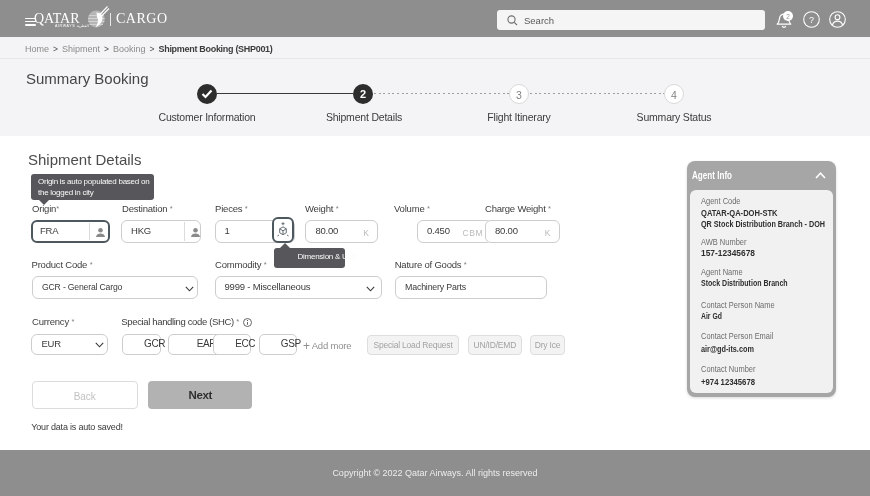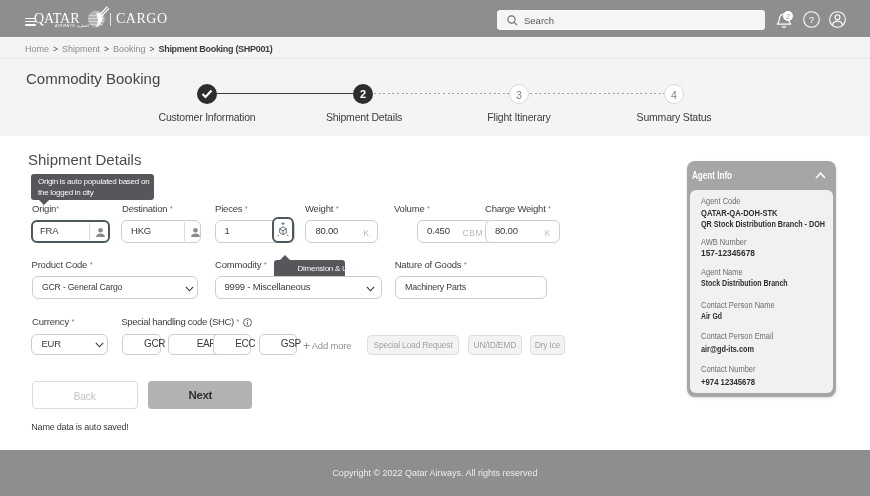--- a/index.html
+++ b/index.html
@@ -116,21 +116,21 @@
   <svg class="abs" style="left:829px;top:11px" width="17" height="17" viewBox="0 0 17 17">
     <circle cx="8.5" cy="8.5" r="7.8" fill="none" stroke="#fff" stroke-width="1.1"></circle>
     <circle cx="8.5" cy="6.2" r="2.4" fill="none" stroke="#fff" stroke-width="1.1"></circle>
     <path d="M3.5 14.2 C4 11.3 6 10.1 8.5 10.1 C11 10.1 13 11.3 13.5 14.2" fill="none" stroke="#fff" stroke-width="1.1"></path>
   </svg>
 </div>
 
 <div id="hero">
   <div id="crumbs">Home<span class="sep">&gt;</span>Shipment<span class="sep">&gt;</span>Booking<span class="sep">&gt;</span><b>Shipment Booking (SHP001)</b></div>
   <div id="crumbline"></div>
-  <div id="h1">Commodity Booking</div>
+  <div id="h1">Summary Booking</div>
 
   <div class="stepline" style="left:217px;width:136px;"></div>
   <div class="stepdots" style="left:374px;width:135px;"></div>
   <div class="stepdots" style="left:530px;width:134px;"></div>
 
   <div class="stepc dark" style="left:197px;">
     <svg style="position:absolute;left:4px;top:5px" width="12" height="10" viewBox="0 0 12 10">
       <path d="M1.5 5 L4.5 8 L10.5 1.5" fill="none" stroke="#fff" stroke-width="2.2"></path>
     </svg>
   </div>
@@ -201,21 +201,21 @@
 </div>
 <div class="ibox" style="left:417px;width:75px;">
   <div class="val">0.450</div>
     <div class="sfx">CBM</div>
 </div>
 <div class="ibox" style="left:485px;width:75px;">
   <div class="val">80.00</div>
     <div class="sfx">K</div>
 </div>
 
-<div class="tip" style="left:273.5px;top:260px;width:71px;height:20px;padding:4px 0 0 24px;text-align:right;">
+<div class="tip" style="left:273.5px;top:248px;width:71px;height:20px;padding:4px 0 0 24px;text-align:right;">
   Dimension &amp; ULD
   <div class="arr-up" style="left:6px;"></div>
 </div>
 
 <div class="flabel" style="left:31.5px;top:258.5px;">Product Code <sup>*</sup></div>
 <div class="flabel" style="left:215px;top:258.5px;">Commodity <sup>*</sup></div>
 <div class="flabel" style="left:394.7px;top:258.5px;">Nature of Goods <sup>*</sup></div>
 
 <div class="ibox" style="left:32px;top:276px;width:166px;">
   <div class="val" style="transform:scaleX(0.91);transform-origin:0 50%;">GCR - General Cargo</div>
@@ -257,21 +257,21 @@
 <div class="dbtn" style="left:367px;width:92px;"><span>Special Load Request</span></div>
 <div class="dbtn" style="left:467.6px;width:54.5px;"><span>UN/ID/EMD</span></div>
 <div class="dbtn" style="left:530px;width:35px;"><span>Dry Ice</span></div>
 
 <div class="abs" style="left:32px;top:381px;width:105.5px;height:27.5px;border:1px solid #dcdcdc;border-radius:4px;background:#fff;text-align:center;">
   <span style="position:relative;top:4px;font-size:10px;color:#c2c2c2;">Back</span>
 </div>
 <div class="abs" style="left:148px;top:380.6px;width:104.4px;height:28px;border-radius:4px;background:#b2b2b2;text-align:center;">
   <span style="position:relative;top:4px;font-size:11.5px;font-weight:700;letter-spacing:-0.4px;color:#303030;">Next</span>
 </div>
-<div class="abs" style="left:31.3px;top:422px;font-size:9px;letter-spacing:-0.2px;color:#3a3a3a;">Name data is auto saved!</div>
+<div class="abs" style="left:31.3px;top:422px;font-size:9px;letter-spacing:-0.2px;color:#3a3a3a;">Your data is auto saved!</div>
 
 <div id="agent">
   <div class="hd">Agent Info</div>
   <svg class="abs" style="left:128px;top:11px" width="11" height="7" viewBox="0 0 11 7">
     <path d="M1 6 L5.5 1.2 L10 6" fill="none" stroke="#fff" stroke-width="1.6"></path>
   </svg>
   <div class="body"></div>
   <div class="alab" style="top:35px;">Agent Code</div>
   <div class="aval" style="top:47px;transform:scaleX(0.84);">QATAR-QA-DOH-STK</div>
   <div class="aval" style="top:57.5px;transform:scaleX(0.80);">QR Stock Distribution Branch - DOH</div>

